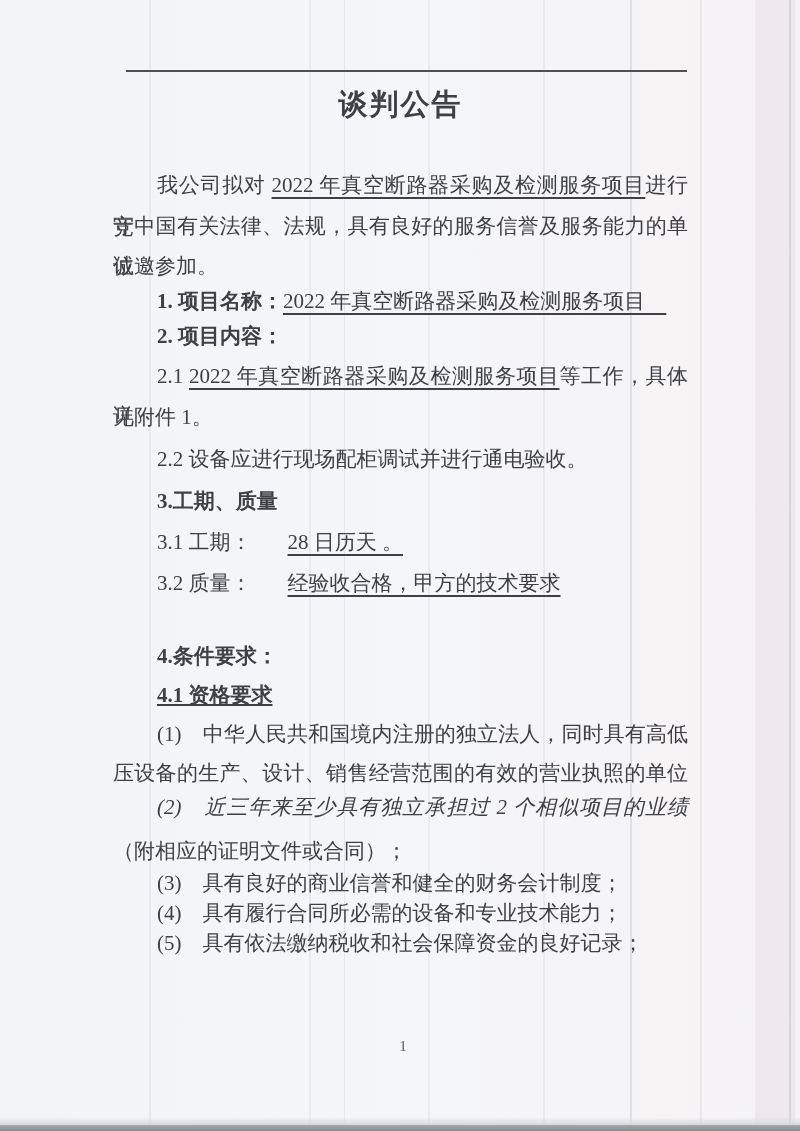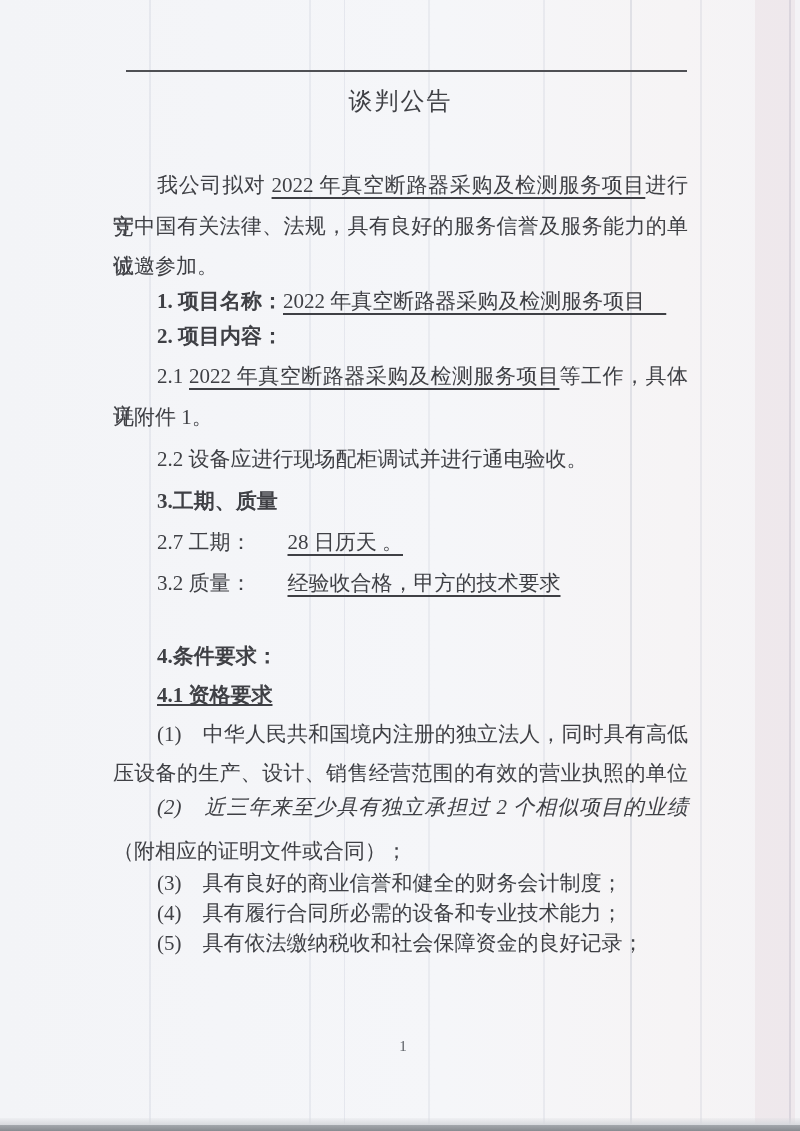--- a/index.html
+++ b/index.html
@@ -30,21 +30,21 @@
   .s7{left:700px;width:2px;background:rgba(150,156,178,.14);}
   .s8{left:755px;width:40px;background:rgba(222,206,212,.28);}
   .s9{left:789px;width:2px;background:rgba(150,146,168,.22);}
   
   .edge-light{position:absolute;left:0;right:0;top:1118px;height:7px;background:linear-gradient(180deg, rgba(216,218,222,.2), #d7d9dd);}
   .edge-dark{position:absolute;left:0;right:0;top:1125px;height:6px;background:linear-gradient(180deg,#a4a8ad,#878b90);}
   
   .rule{position:absolute;left:126px;top:70px;width:561px;height:2px;background:var(--rule);}
   .doc-title{
     position:absolute;left:113px;top:85px;width:575px;
-    text-align:center;font-size:24px;font-weight:normal;letter-spacing:2px;
+    text-align:center;font-size:29px;font-weight:bold;letter-spacing:2px;
   }
   
   .content{
     position:absolute;left:113px;top:164px;width:575px;
     font-size:21px;
   }
   .line{height:41px;line-height:41px;white-space:pre-wrap;overflow:visible;}
   .line.fill{text-align:justify;text-align-last:justify;text-justify:inter-character;}
   .line.indent{text-indent:44px;}
   .u{text-decoration:underline;text-underline-offset:5px;text-decoration-thickness:1.5px;}
@@ -78,21 +78,21 @@
   <div class="content">
       <div class="line indent fill" style="height: 42px; line-height: 42px;"><span class="">我公司拟对 </span><span class="u ">2022 年真空断路器采购及检测服务项目</span><span class="">进行竞</span></div>
       <div class="line fill" style="height: 40px; line-height: 40px;"><span class="">守中国有关法律、法规，具有良好的服务信誉及服务能力的单位</span></div>
       <div class="line " style="height: 40px; line-height: 40px;"><span class="">诚邀参加。</span></div>
       <div class="line indent" style="height: 30px; line-height: 30px;"><span class="b">1. 项目名称：</span><span class="u ">2022 年真空断路器采购及检测服务项目　</span></div>
       <div class="line indent" style="height: 40px; line-height: 40px;"><span class="b">2. 项目内容：</span></div>
       <div class="line indent fill" style="height: 40px; line-height: 40px;"><span class="">2.1 </span><span class="u ">2022 年真空断路器采购及检测服务项目</span><span class="">等工作，具体详</span></div>
       <div class="line " style="height: 42px; line-height: 42px;"><span class="">见附件 1。</span></div>
       <div class="line indent" style="height: 42px; line-height: 42px;"><span class="">2.2 设备应进行现场配柜调试并进行通电验收。</span></div>
       <div class="line indent" style="height: 42px; line-height: 42px;"><span class="b">3.工期、质量</span></div>
-      <div class="line indent" style="height: 41px; line-height: 41px;"><span class="">2.7 工期：</span><span class="gap" style="width: 36px;"></span><span class="u ">28 日历天 。</span></div>
+      <div class="line indent" style="height: 41px; line-height: 41px;"><span class="">3.1 工期：</span><span class="gap" style="width: 36px;"></span><span class="u ">28 日历天 。</span></div>
       <div class="line indent" style="height: 41px; line-height: 41px;"><span class="">3.2 质量：</span><span class="gap" style="width: 36px;"></span><span class="u ">经验收合格，甲方的技术要求</span></div>
       <div class="line indent" style="height: 40px; line-height: 40px; margin-top: 32px;"><span class="b">4.条件要求：</span></div>
       <div class="line indent" style="height: 38px; line-height: 38px; text-decoration: underline;"><span class="b">4.1 资格要求</span></div>
       <div class="line indent fill" style="height: 41px; line-height: 41px;"><span class="">(1)　中华人民共和国境内注册的独立法人，同时具有高低</span></div>
       <div class="line fill" style="height: 37px; line-height: 37px;"><span class="">压设备的生产、设计、销售经营范围的有效的营业执照的单位</span></div>
       <div class="line indent fill" style="height: 31px; line-height: 31px; font-style: italic;"><span class="">(2)　近三年来至少具有独立承担过 2 个相似项目的业绩</span></div>
       <div class="line " style="height: 34px; line-height: 34px; margin-top: 11px;"><span class="">（附相应的证明文件或合同）；</span></div>
       <div class="line indent" style="height: 30px; line-height: 30px;"><span class="">(3)　具有良好的商业信誉和健全的财务会计制度；</span></div>
       <div class="line indent" style="height: 30px; line-height: 30px;"><span class="">(4)　具有履行合同所必需的设备和专业技术能力；</span></div>
       <div class="line indent" style="height: 30px; line-height: 30px;"><span class="">(5)　具有依法缴纳税收和社会保障资金的良好记录；</span></div>

